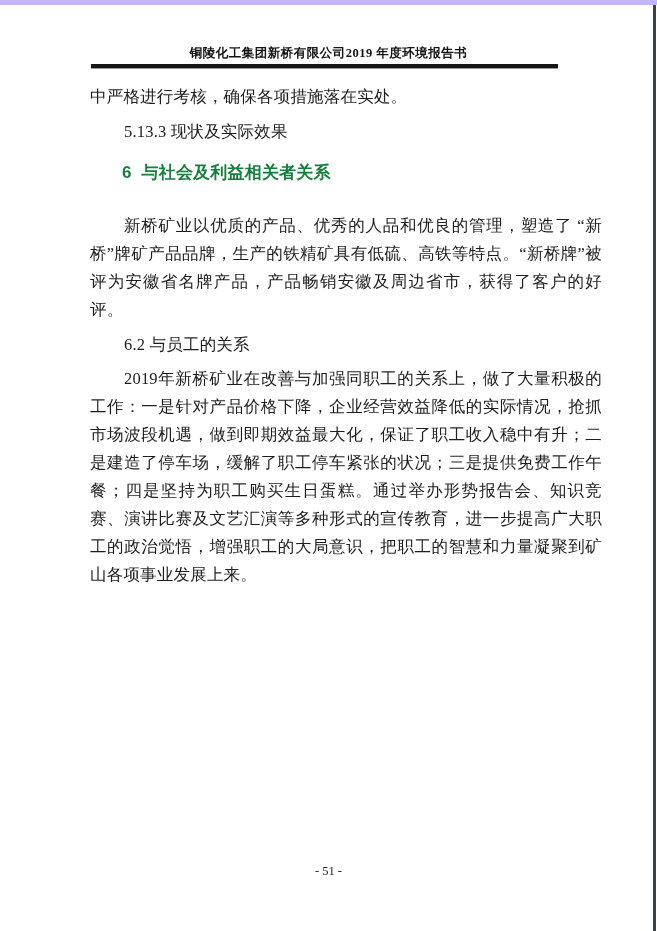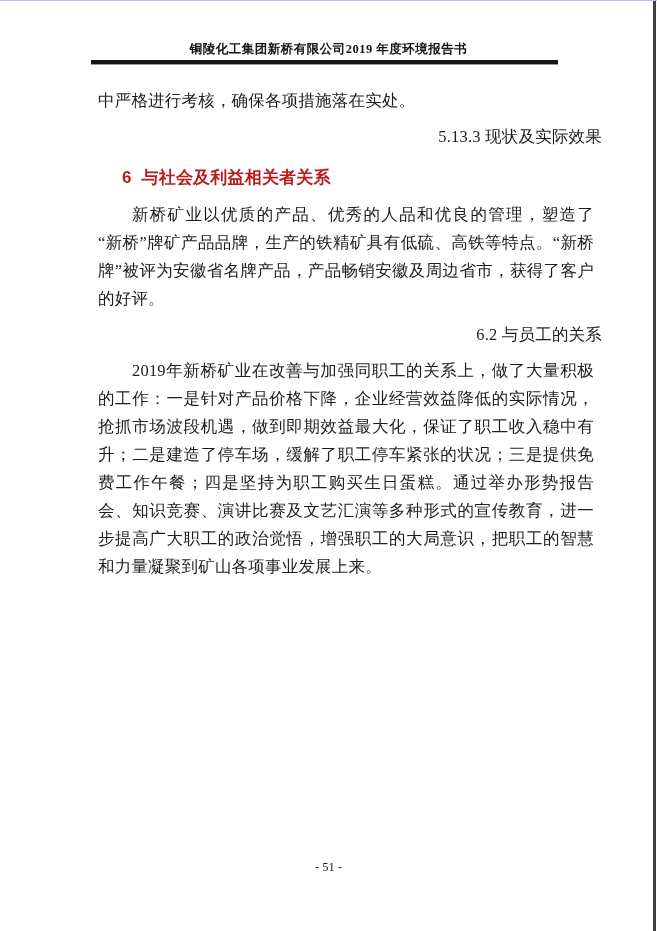--- a/index.html
+++ b/index.html
@@ -7,21 +7,21 @@
     padding: 0;
     background: #ffffff;
   }
   .page {
     position: relative;
     width: 657px;
     height: 931px;
     background: #ffffff;
     overflow: hidden;
     box-sizing: border-box;
-    border-top: 1px solid #c4b5fd;
+    border-top: 5px solid #c4b5fd;
     font-family: "Liberation Serif", "DejaVu Serif", serif;
     color: #1d1d1d;
     padding-left: 48px;
   }
   
   .edge-right {
     position: absolute;
     top: 0;
     right: 1px;
     width: 3px;
@@ -52,42 +52,42 @@
     position: absolute;
     top: 78px;
     left: 90px;
     width: 512px;
     font-size: 16.5px;
     line-height: 28px;
     text-align: justify;
     letter-spacing: 0.2px;
   }
   .para {
-    margin: 8px;
+    margin: 0;
     text-indent: 34px;
   }
   .para.no-indent {
     text-indent: 0;
   }
   .sec-heading {
     margin: 7px 0 6px 0;
     text-indent: 34px;
     white-space: pre-wrap;
-    text-align: right;
+    text-align: left;
   }
   .chapter-heading {
-    margin: 12px 0 6px 0;
+    margin: 12px 0 24px 0;
     text-indent: 32px;
     font-family: "Liberation Sans", "DejaVu Sans", sans-serif;
     font-weight: bold;
     font-size: 17px;
     line-height: 30px;
     white-space: pre-wrap;
     text-align: left;
-    color: #b91c1c;
+    color: #15803d;
   }
   .doc-footer {
     position: absolute;
     top: 859px;
     left: 0;
     width: 100%;
     text-align: center;
     font-size: 12.5px;
     color: #222222;
   }

